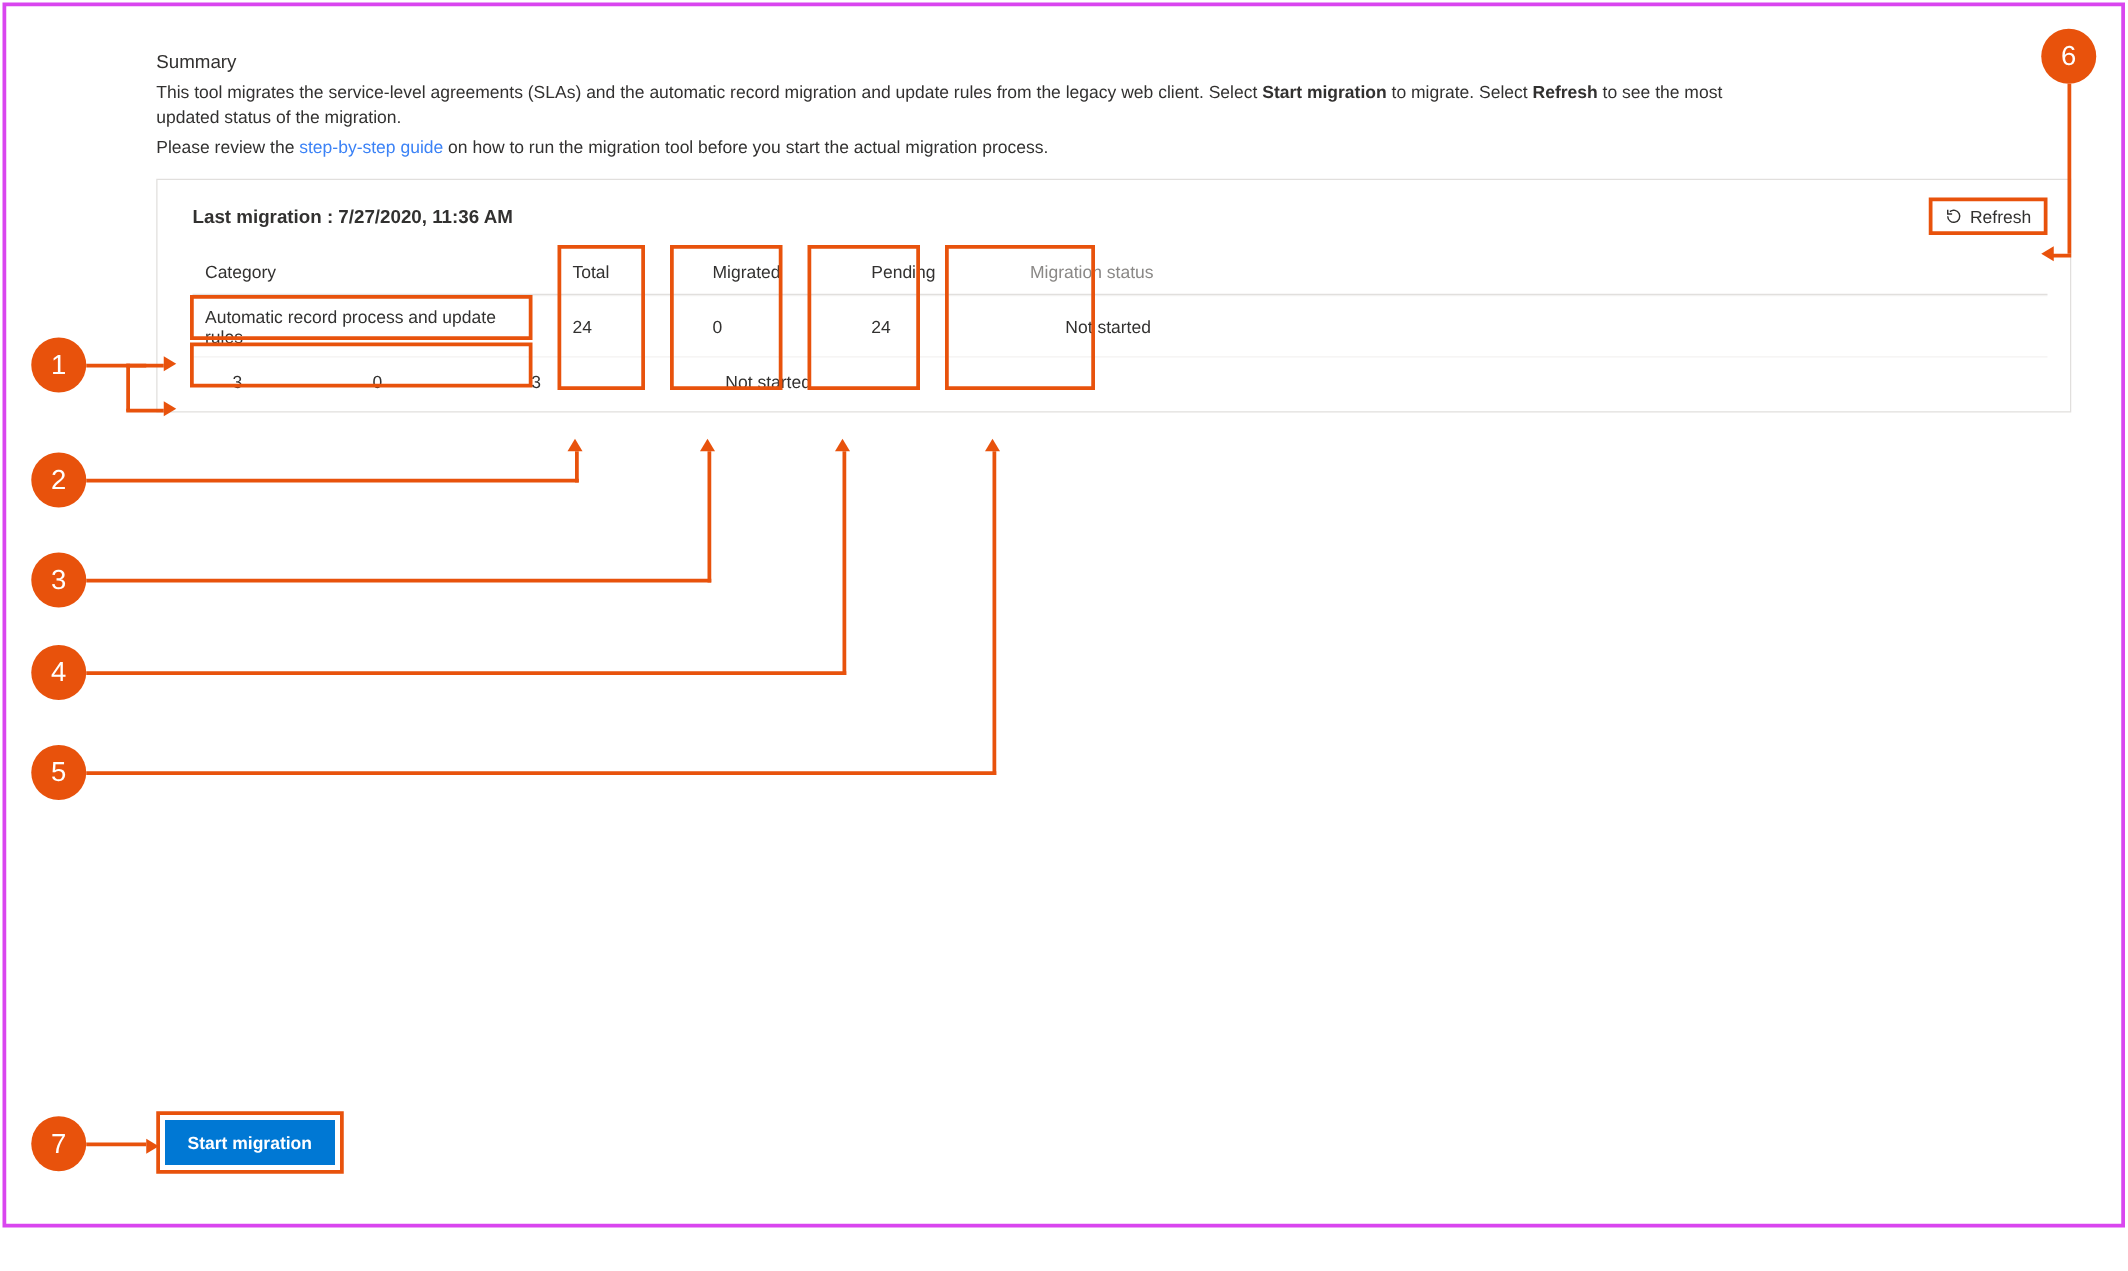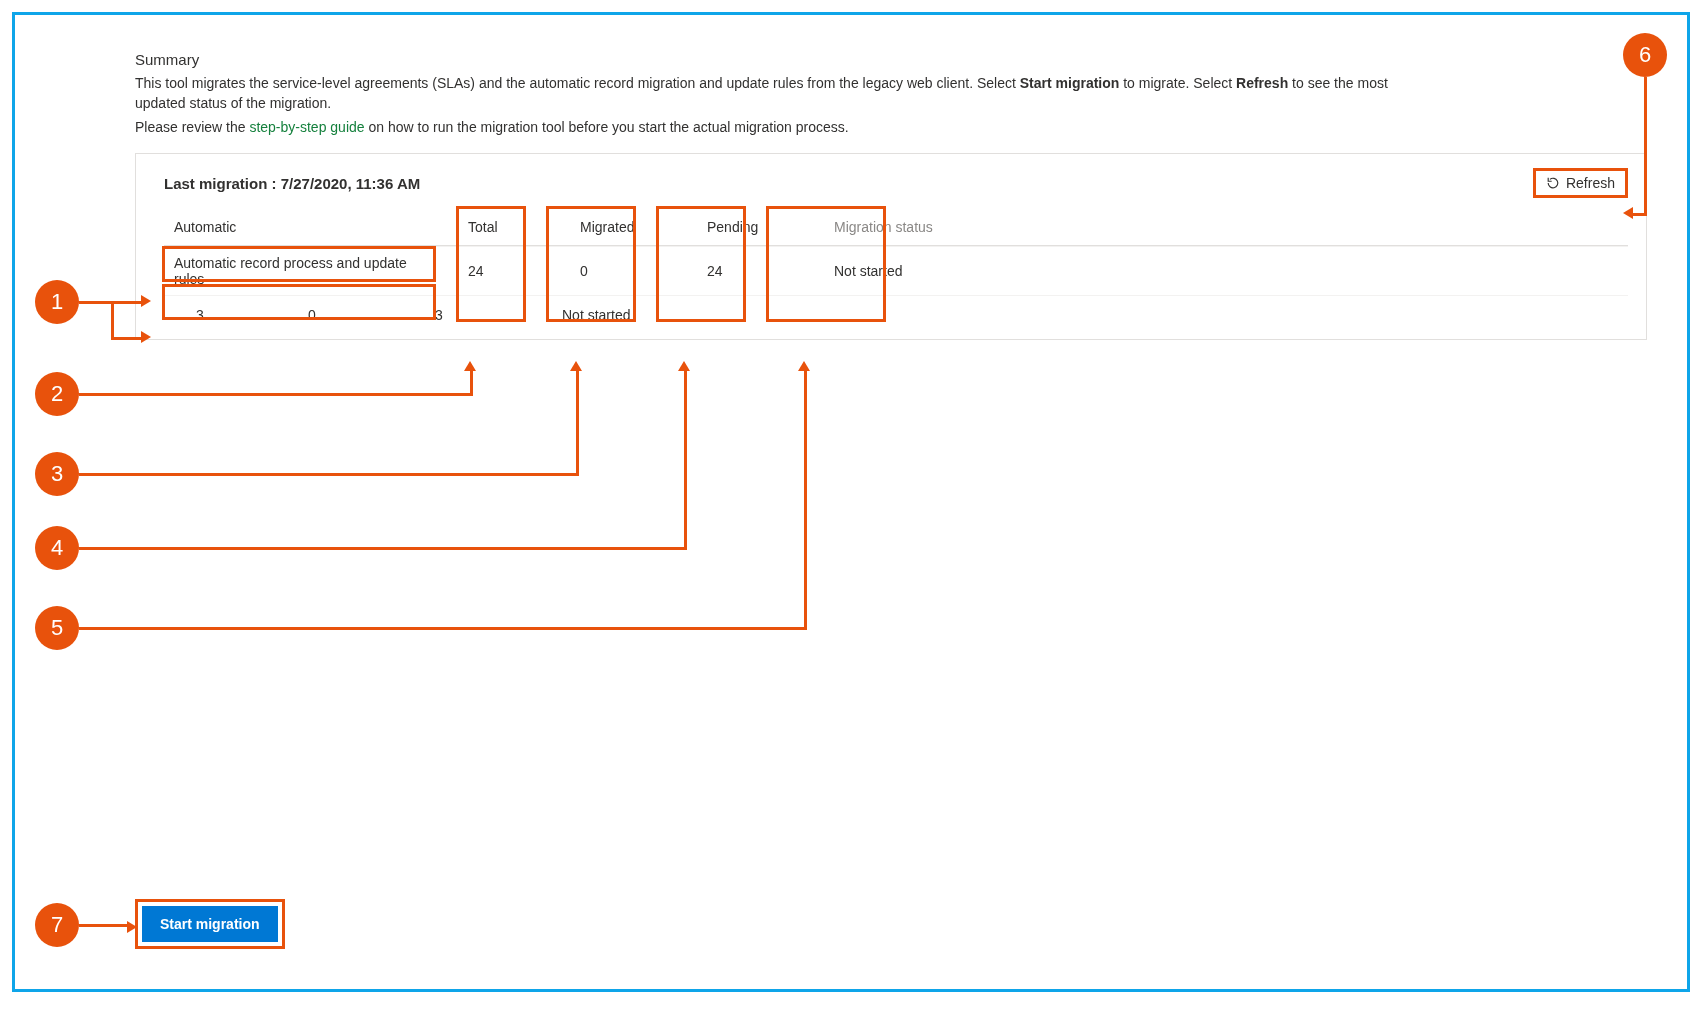--- a/index.html
+++ b/index.html
@@ -4,22 +4,22 @@
 <style>
   * { box-sizing: border-box; }
   body {
     margin: 0;
     font-family: "Segoe UI", Arial, sans-serif;
     font-size: 14px;
     color: #323130;
     background: #fff;
   }
   .outer-frame {
-    border: 3px solid #0ea5e9;
-    margin: 12px;
+    border: 3px solid #d946ef;
+    margin: 2px;
     min-height: 980px;
     position: relative;
     padding: 0;
   }
   .content-area {
     position: relative;
     padding: 36px 40px 40px 120px;
   }
   .summary-label {
     font-size: 15px;
@@ -39,21 +39,21 @@
     line-height: 1.4;
     margin-bottom: 6px;
   }
   .description b { font-weight: 600; }
   .guide-line {
     font-size: 14px;
     margin-bottom: 18px;
     color: #323130;
   }
   .guide-line a {
-    color: #15803d;
+    color: #3b82f6;
     text-decoration: none;
   }
 
   .panel {
     border: 1px solid #e1dfdd;
     padding: 14px 18px 0 28px;
     position: relative;
     background: #fff;
   }
   .panel-header-row {
@@ -163,21 +163,21 @@
     border-right: 6px solid transparent;
     border-bottom: 10px solid #e8520c;
   }
   .arrowhead.left {
     border-top: 6px solid transparent;
     border-bottom: 6px solid transparent;
     border-right: 10px solid #e8520c;
   }
 
   .status-header { color: #8a8886 !important; font-size: 13px; }
-  .status-cell { font-size: 15px; }
+  .status-cell { font-size: 15px; text-align: center; }
 
   .start-btn-wrap {
     position: absolute;
     left: 120px;
     bottom: 40px;
     border: 3px solid #e8520c;
     padding: 4px;
   }
   .start-btn {
     background: #0078d4;
@@ -223,21 +223,21 @@
                 <path fill="none" stroke="#323130" stroke-width="1.3" d="M2.5 8a5.5 5.5 0 1 0 2-4.2M2.5 2v4h4"></path>
               </svg>
           </span>
           <span>Refresh</span>
         </div>
       </div>
 
       <div class="grid" style="position:relative; padding-bottom:6px;">
 
         <div class="grid-row grid-header">
-          <div class="cell col-category">Automatic</div>
+          <div class="cell col-category">Category</div>
           <div class="gap-s"></div>
           <div class="cell col-total">Total</div>
           <div class="gap-s"></div>
           <div class="cell col-migrated">Migrated</div>
           <div class="gap-s"></div>
           <div class="cell col-pending">Pending</div>
           <div class="gap-s"></div>
           <div class="cell col-status status-header">Migration status</div>
         </div>
 

